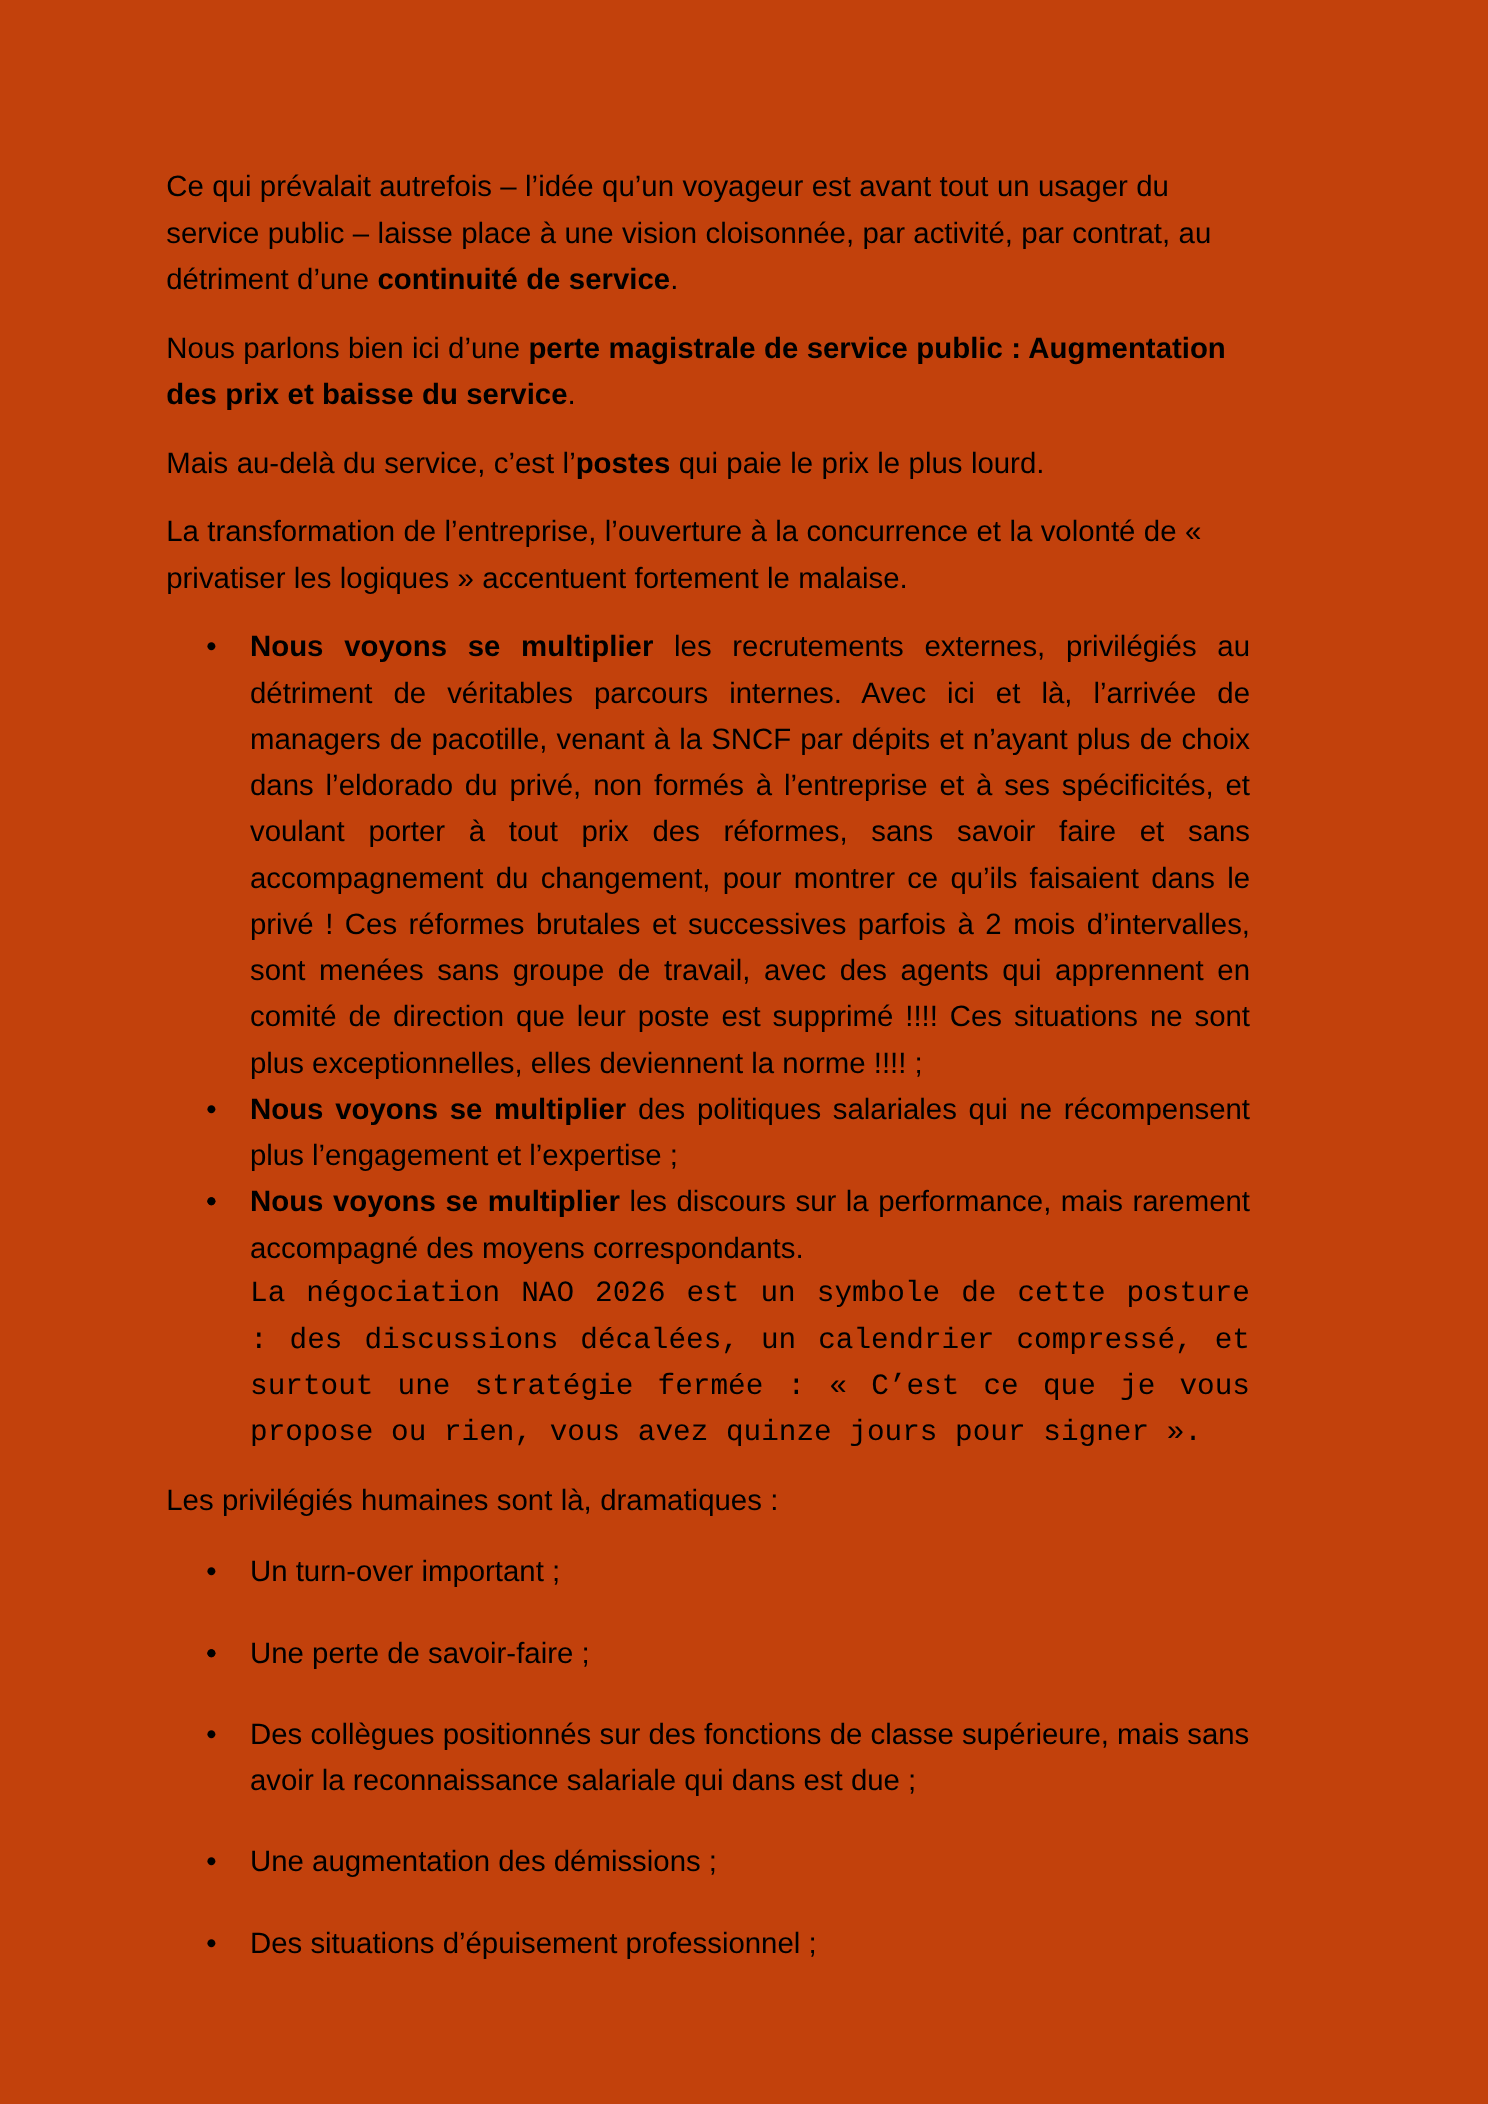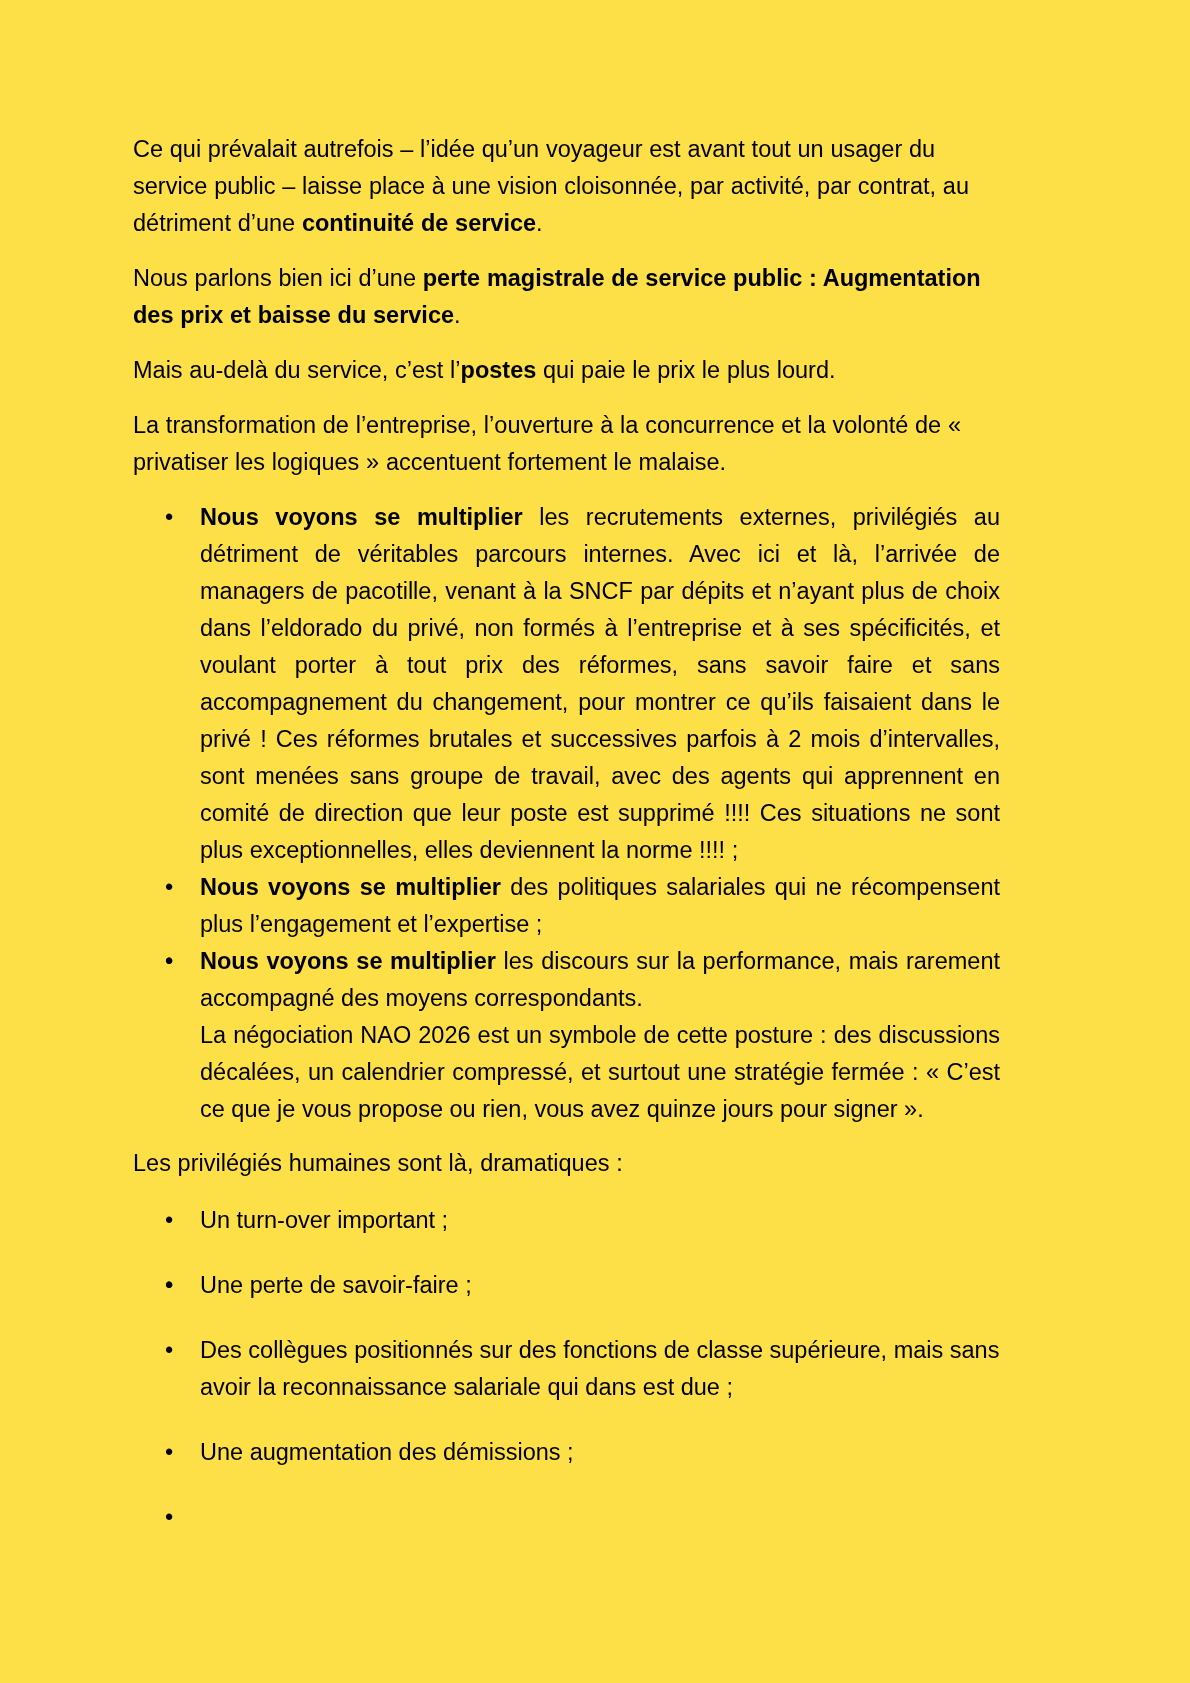--- a/index.html
+++ b/index.html
@@ -12,21 +12,21 @@
     height: 1683px;
     font-family: "Liberation Sans", sans-serif;
     color: #000000;
     -webkit-font-smoothing: antialiased;
   }
 
   .page {
     position: relative;
     width: 1190px;
     height: 1683px;
-    background: #fde047;
+    background: #c2410c;
     box-sizing: border-box;
     padding: 131px 190px 0px 133px;
   }
 
   .doc-body {
     width: 867px;
   }
 
   
   p.para {
@@ -70,20 +70,21 @@
     width: 14px;
     line-height: 37px;
     font-size: 23.5px;
   }
 
   
   .li-cont {
     display: block;
     text-align: justify;
     text-justify: inter-word;
+    font-family: Liberation Mono, monospace;
   }
 
   
   ul.list.group-two {
     margin: 20px 0 0 0;
   }
 
   ul.list.group-two > li {
     position: relative;
     margin: 0 0 28px 0;
@@ -127,17 +128,17 @@
       </ul>
 
     <p class="para lead-in" id="lead-in"><span>Les privilégiés humaines sont là, dramatiques :</span></p>
 
     <ul class="list group-two" id="list-two">
         <li><span class="bullet">•</span><span><span>Un turn-over important ;</span></span></li>
         <li><span class="bullet">•</span></li>
         <li><span class="bullet">•</span><span><span>Une perte de savoir-faire ;</span></span></li>
         <li><span class="bullet">•</span><span><span>Des collègues positionnés sur des fonctions de classe supérieure, mais sans avoir la reconnaissance salariale qui dans est due ;</span></span></li>
         <li><span class="bullet">•</span><span><span>Une augmentation des démissions ;</span></span></li>
-        <li><span class="bullet">•</span></li>
+        <li><span class="bullet">•</span><span><span>Des situations d’épuisement professionnel ;</span></span></li>
       </ul>
 
   </div>
 </div>
 
 </body></html>

